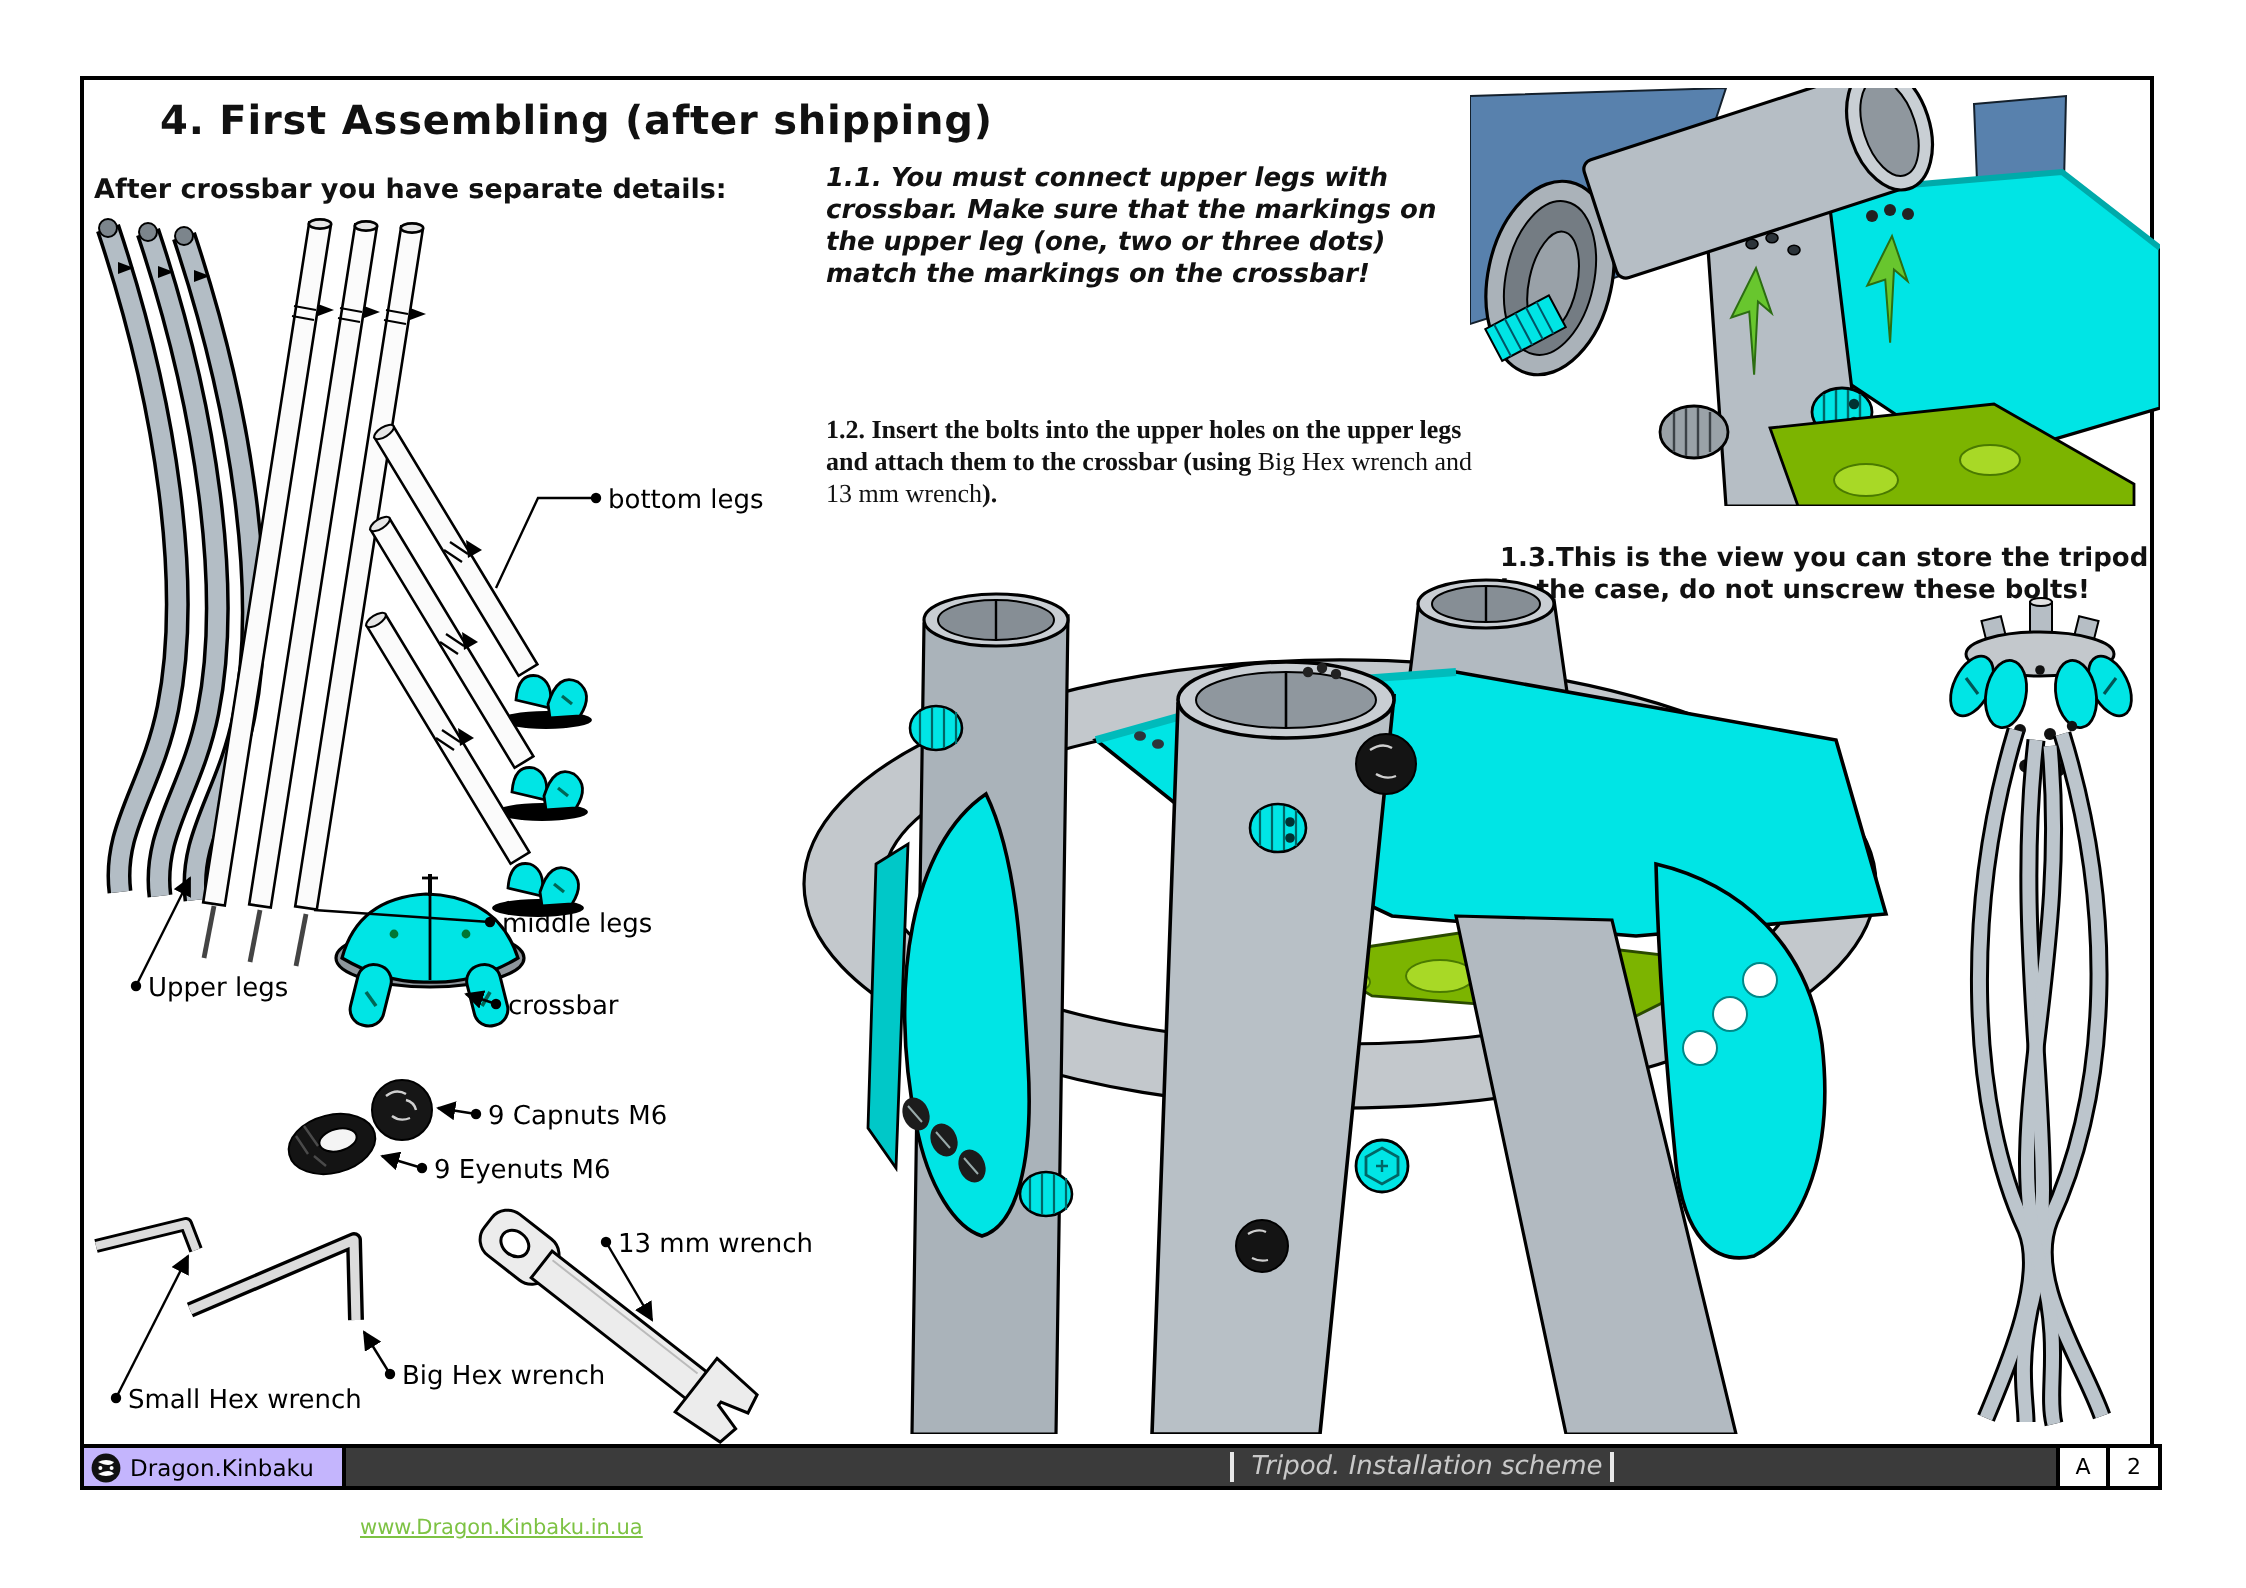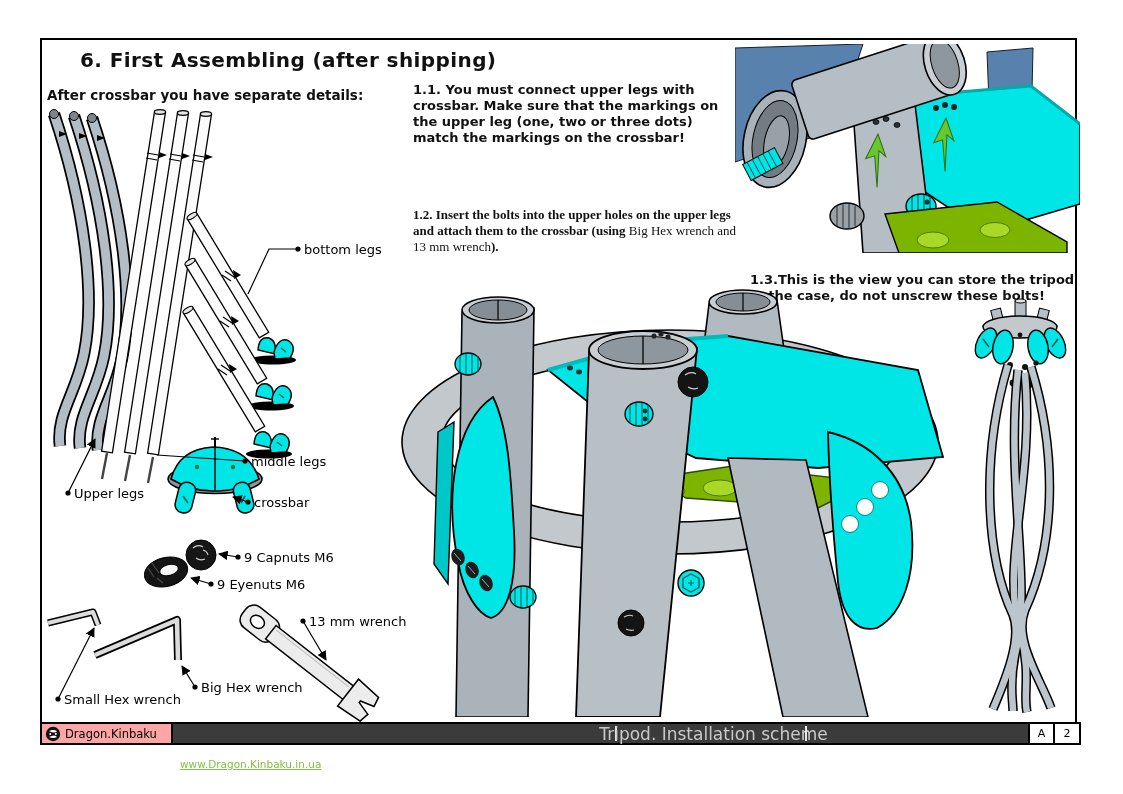--- a/index.html
+++ b/index.html
@@ -13,47 +13,47 @@
     border:2px solid #000;box-sizing:border-box;background:#fff;
   }
   .page-title{
     left:80px;top:48px;font-size:20px;font-weight:bold;letter-spacing:.4px;white-space:nowrap;
   }
   .intro-line{
     left:47px;top:87px;font-size:13.5px;font-weight:bold;white-space:nowrap;
   }
   .step-text{font-size:13px;font-weight:bold;line-height:1.22;}
   .step-text .plain{font-weight:normal;}
-  #step-1-1{left:413px;top:82px;width:322px;}
+  #step-1-1{left:413px;top:82px;width:322px;font-style:italic;}
   #step-1-2{left:413px;top:207px;width:334px;font-family:Liberation Serif, serif;}
   #step-1-3{left:750px;top:272px;width:336px;}
   svg text{font-family:"DejaVu Sans", sans-serif;}
   
   .footer-bar{
     left:40px;top:722px;width:1041px;height:23px;background:#3B3B3B;
     border:2px solid #000;box-sizing:border-box;
   }
   .footer-bar .cell{position:absolute;top:0;bottom:0;display:flex;align-items:center;}
-  .brand-cell{left:0;width:131px;background:#fca5a5;border-right:2px solid #000;padding-left:3px;box-sizing:border-box;gap:4px;}
+  .brand-cell{left:0;width:131px;background:#c4b5fd;border-right:2px solid #000;padding-left:3px;box-sizing:border-box;gap:4px;}
   .brand-name{font-size:11.5px;color:#000;white-space:nowrap;}
   .site-link{left:138px;font-size:10.5px;color:#7DC243;text-decoration:underline;cursor:pointer;white-space:nowrap;margin-top:40px;}
   .vsep{position:absolute;top:2px;bottom:2px;width:2px;background:#e8e8e8;}
   .sep1{left:573px;} .sep2{left:763px;}
-  .doc-title{left:580px;width:183px;justify-content:center;font-size:17px;color:#C9C9C9;white-space:nowrap;}
+  .doc-title{left:580px;width:183px;justify-content:center;font-size:13px;color:#C9C9C9;white-space:nowrap;font-style:italic;}
   .date-cell{left:765px;width:219px;justify-content:center;font-size:11px;color:#7DC243;white-space:nowrap;}
   .rev-cell,.num-cell{background:#fff;color:#000;font-size:11px;justify-content:center;border-left:2px solid #000;box-sizing:border-box;}
   .rev-cell{left:986px;width:25px;}
   .num-cell{left:1011px;width:26px;}
 </style>
 </head>
 <body>
 
 <div class="abs sheet-border"></div>
 
-<div class="abs page-title">6. First Assembling (after shipping)</div>
+<div class="abs page-title">4. First Assembling (after shipping)</div>
 <div class="abs intro-line">After crossbar you have separate details:</div>
 
 <div class="abs step-text" id="step-1-1">1.1. You must connect upper legs with crossbar. Make sure that the markings on the upper leg (one, two or three dots) match the markings on the crossbar!</div>
 <div class="abs step-text" id="step-1-2"><span>1.2. Insert the bolts into the upper holes on the upper legs and attach them to the crossbar (using </span><span class="plain">Big Hex wrench and 13 mm wrench</span><span>).</span></div>
 <div class="abs step-text" id="step-1-3">1.3.This is the view you can store the tripod in the case, do not unscrew these bolts!</div>
 
 <svg class="abs" style="left:45px;top:98px;" width="370" height="625" viewBox="0 0 370 625">
   <defs>
     <marker id="arr" viewBox="0 0 10 10" refX="9" refY="5" markerWidth="8" markerHeight="8" orient="auto-start-reverse">
       <path d="M0,0 L10,5 L0,10 z" fill="#000"></path>

